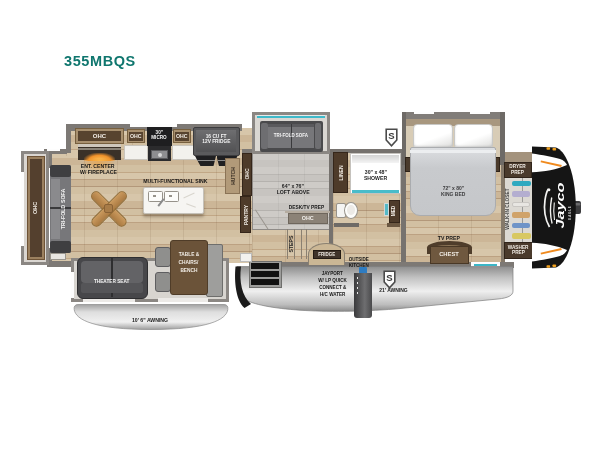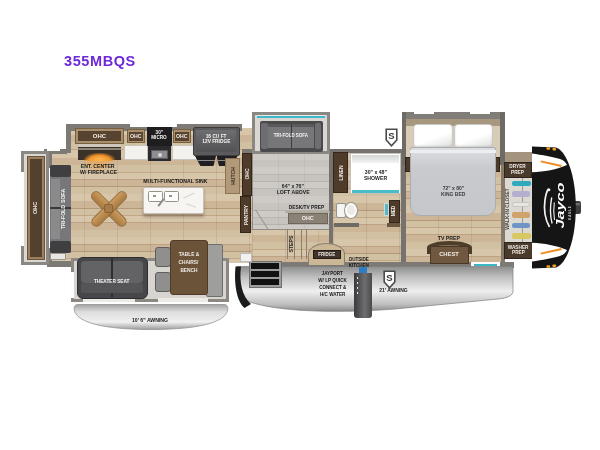--- a/index.html
+++ b/index.html
@@ -13,21 +13,21 @@
  repeating-linear-gradient(180deg,#d7c6aa 0 6.6px,#bca182 6.6px 7.2px,#ccb697 7.2px 13.8px,#b3987a 13.8px 14.4px,#d2c0a2 14.4px 21px,#c1a786 21px 21.6px);}
 .gfloor{background-color:#c9c7c3;background-image:
  repeating-linear-gradient(90deg, rgba(80,80,80,0.07) 0 1px, rgba(0,0,0,0) 1px 26px),
  repeating-linear-gradient(180deg,#cecbc7 0 6.6px,#bab7b3 6.6px 7.2px,#c7c4c0 7.2px 13.8px,#b5b2ae 13.8px 14.4px);}
 .wall{background:#7d7975;}
 .cab{background:#4e3b2a;}
 .win{background:#fdfdfd;}
 </style></head>
 <body>
 <div id="c">
-<div class="lbl" style="left:64px;top:53.5px;font-size:14.5px;font-weight:600;letter-spacing:0.6px;color:#6d28d9;">355MBQS</div>
+<div class="lbl" style="left:64px;top:53.5px;font-size:14.5px;font-weight:600;letter-spacing:0.6px;color:#0f766e;">355MBQS</div>
 
 <div class="a wood" style="left:51px;top:151px;width:201px;height:112px;"></div>
 <div class="a wood" style="left:66px;top:128px;width:186px;height:28px;"></div>
 <div class="a wood" style="left:252px;top:228px;width:78px;height:35px;"></div>
 <div class="a wood" style="left:333px;top:153px;width:69px;height:110px;"></div>
 <div class="a wood" style="left:405px;top:163px;width:97px;height:100px;"></div>
 <div class="a" style="left:504px;top:160px;width:29px;height:99px;background:#dcd9d3;"></div>
 <div class="a gfloor" style="left:251.5px;top:152.5px;width:78.5px;height:77px;outline:1.5px solid #8f8b87;outline-offset:-1.5px;"></div>
 
 <div class="a wall" style="left:66px;top:124px;width:176px;height:6.5px;"></div>

